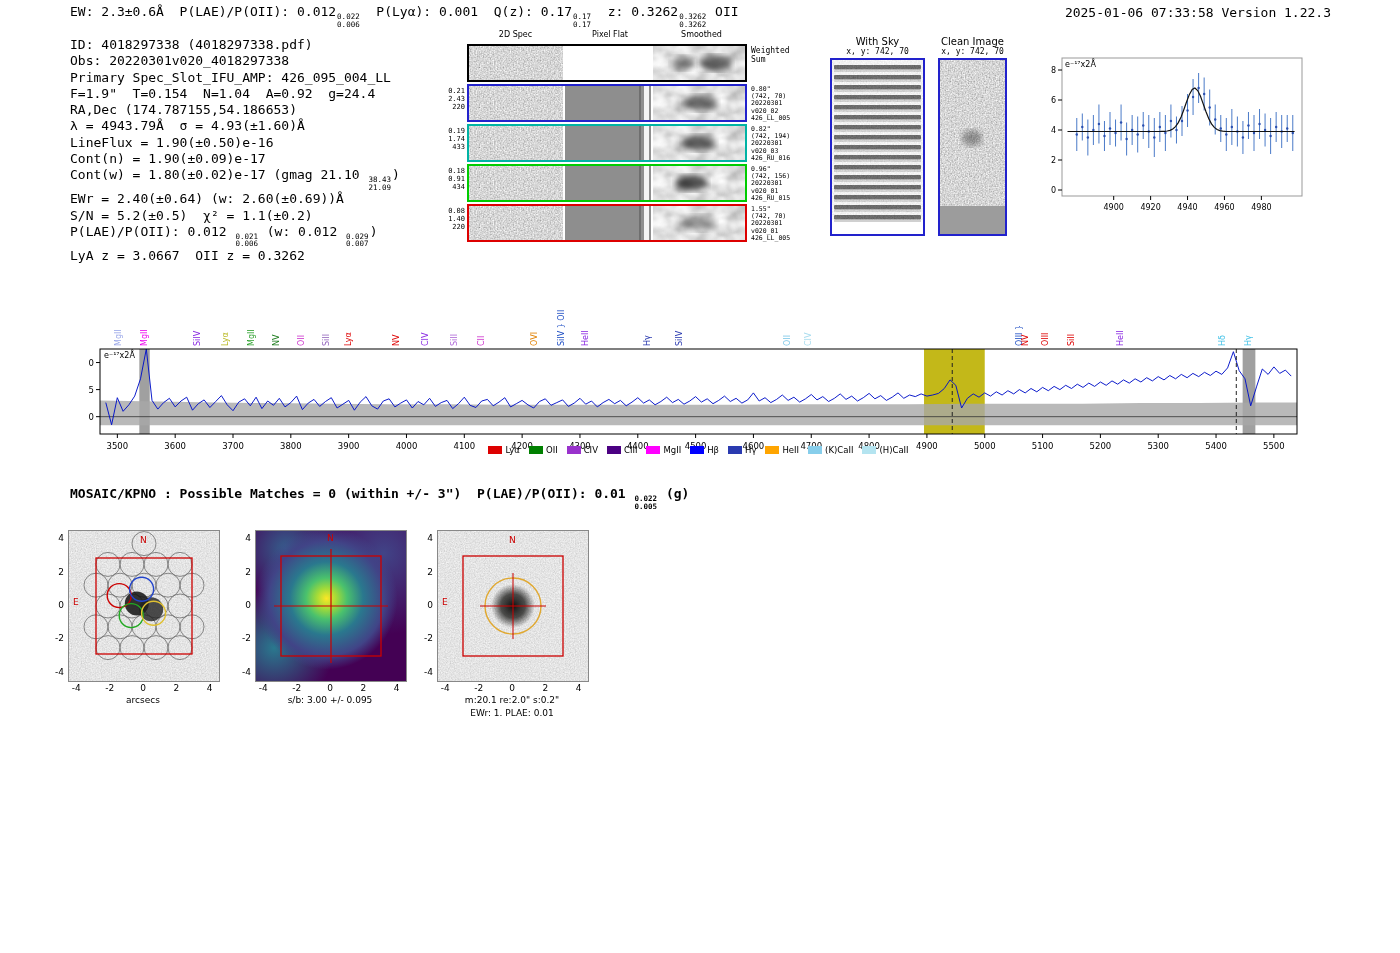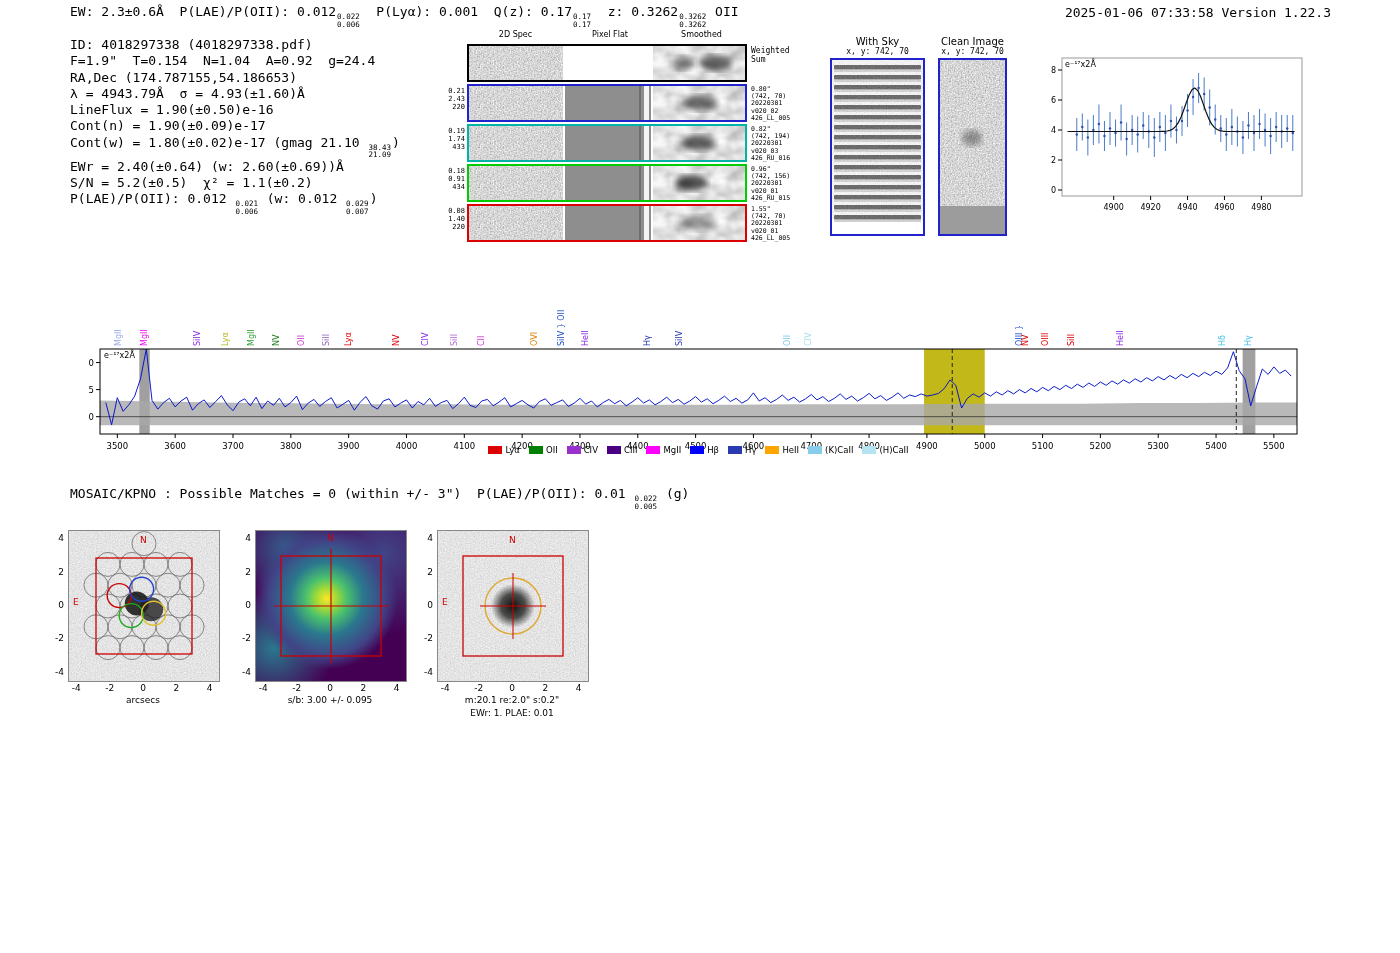--- a/index.html
+++ b/index.html
@@ -30,21 +30,21 @@
   .imgpanel .psub{font-size:8px;}
   .imgbox{border:2px solid #2222cc;background:#fff;margin-top:2px;}
   
   #line-labels{position:absolute;left:0;top:278px;width:1400px;height:70px;}
   .line-label{position:absolute;bottom:2px;transform:rotate(-90deg);transform-origin:0 100%;
               font-size:8px;white-space:pre;font-family:"DejaVu Sans",sans-serif;}
   #main-legend{position:absolute;left:100px;top:445px;width:1197px;display:flex;
                justify-content:center;align-items:center;gap:9px;font-size:8.5px;}
   .leg-item{display:flex;align-items:center;gap:3px;}
   .leg-swatch{width:14px;height:8px;display:inline-block;}
-  #mosaic-line{position:absolute;left:70px;top:486px;font-size:13px;white-space:pre;}
+  #mosaic-line{position:absolute;left:70px;top:486px;font-size:13px;white-space:pre;font-weight:bold;}
   
   .cutout{position:absolute;width:220px;height:210px;}
   .cutout-title{position:absolute;left:26px;top:0;width:150px;text-align:center;font-size:13px;margin-top:44px;}
   .cutout-box{position:absolute;left:26px;top:18px;width:150px;height:150px;
               border:1px solid #888;box-sizing:content-box;overflow:hidden;}
   .tick-label{position:absolute;font-size:9px;}
   .ytick{width:22px;text-align:right;left:0;}
   .cutout-xlabel{position:absolute;left:6px;top:183px;width:190px;text-align:center;font-size:9px;}
   .cutout-xlabel2{position:absolute;left:6px;top:196px;width:190px;text-align:center;font-size:9px;}
   .compass{position:absolute;color:#cc0000;font-size:9px;}
@@ -105,29 +105,32 @@
         <stop offset="100%" stop-color="#303030" stop-opacity="0"></stop>
       </radialGradient>
     </defs>
   </svg>
 
   <div id="header-left" class="mono">EW: 2.3±0.6Å  P(LAE)/P(OII): 0.012<span class="supsub"><span>0.022</span><span>0.006</span></span>  P(Lyα): 0.001  Q(z): 0.17<span class="supsub"><span>0.17</span><span>0.17</span></span>  z: 0.3262<span class="supsub"><span>0.3262</span><span>0.3262</span></span> OII</div>
   <div id="timestamp" class="mono">2025-01-06 07:33:58  Version 1.22.3</div>
 
   <div id="info-block" class="mono">
       <div class="info-line">ID: 4018297338 (4018297338.pdf)</div>
+      <div class="info-line">Obs: 20220301v020_4018297338</div>
+      <div class="info-line">Primary Spec_Slot_IFU_AMP: 426_095_004_LL</div>
       <div class="info-line">F=1.9"  T=0.154  N=1.04  A=0.92  g=24.4</div>
       <div class="info-line">RA,Dec (174.787155,54.186653)</div>
       <div class="info-line">λ = 4943.79Å  σ = 4.93(±1.60)Å</div>
       <div class="info-line">LineFlux = 1.90(±0.50)e-16</div>
       <div class="info-line">Cont(n) = 1.90(±0.09)e-17</div>
       <div class="info-line">Cont(w) = 1.80(±0.02)e-17 (gmag 21.10 <span class="supsub"><span>38.43</span><span>21.09</span></span>)</div>
       <div class="info-line">EWr = 2.40(±0.64) (w: 2.60(±0.69))Å</div>
       <div class="info-line">S/N = 5.2(±0.5)  χ² = 1.1(±0.2)</div>
       <div class="info-line">P(LAE)/P(OII): 0.012 <span class="supsub"><span>0.021</span><span>0.006</span></span> (w: 0.012 <span class="supsub"><span>0.029</span><span>0.007</span></span>)</div>
+      <div class="info-line">LyA z = 3.0667  OII z = 0.3262</div>
     </div>
 
   <div id="cutouts2d">
     <span class="colhdr" style="left:0;width:97px;">2D Spec</span>
     <span class="colhdr" style="left:99px;width:88px;">Pixel Flat</span>
     <span class="colhdr" style="left:189px;width:91px;">Smoothed</span>
     <div id="rows2d">
         <div class="spec-row" style="border-color: rgb(0, 0, 0);">
           <svg class="spec-cell" width="94" height="34" style="left: 0px;">
             <rect x="0" y="0" width="94" height="34" filter="url(#fnoise)"></rect>

